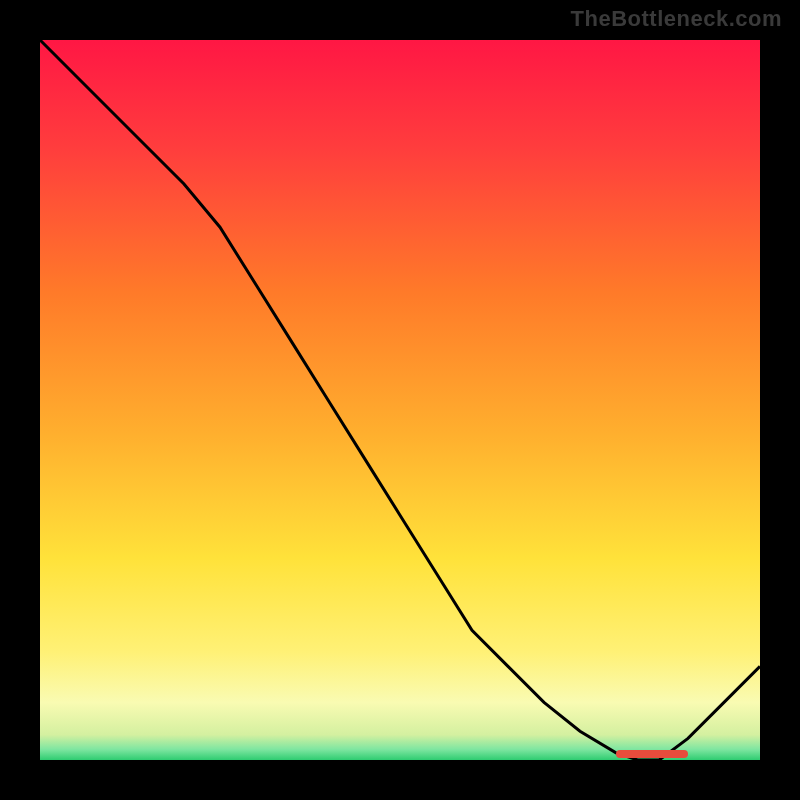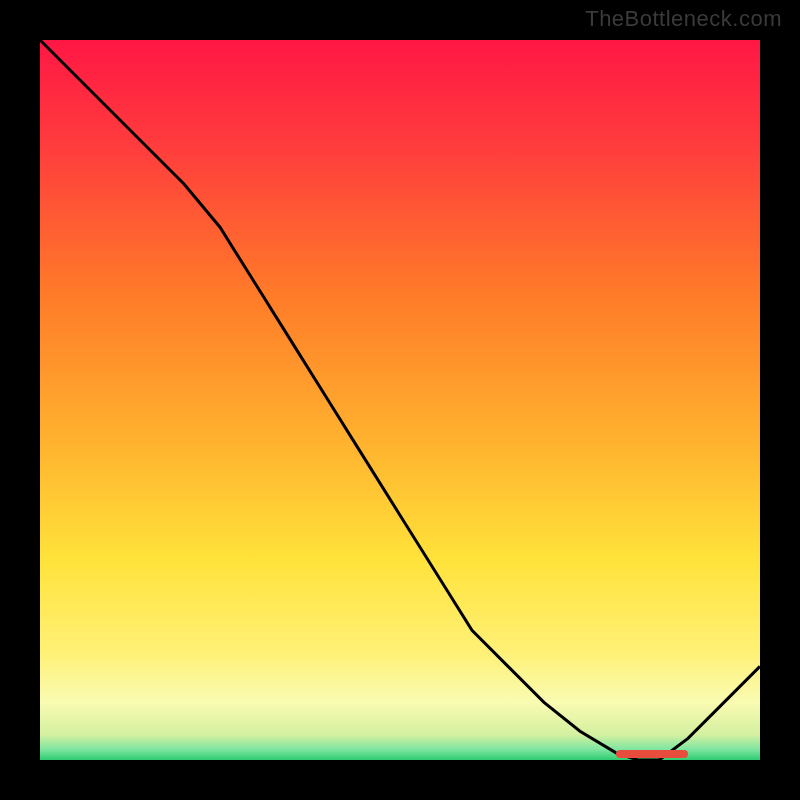--- a/index.html
+++ b/index.html
@@ -16,21 +16,21 @@
     width: 800px;
     height: 800px;
     background: #000;
   }
   .attribution {
     position: absolute;
     top: 6px;
     right: 18px;
     color: #3a3a3a;
     font-size: 22px;
-    font-weight: 400;
+    font-weight: 700;
     letter-spacing: 0.5px;
   }
   .plot-wrap {
     position: absolute;
     left: 40px;
     top: 40px;
     width: 720px;
     height: 720px;
   }
   svg {

